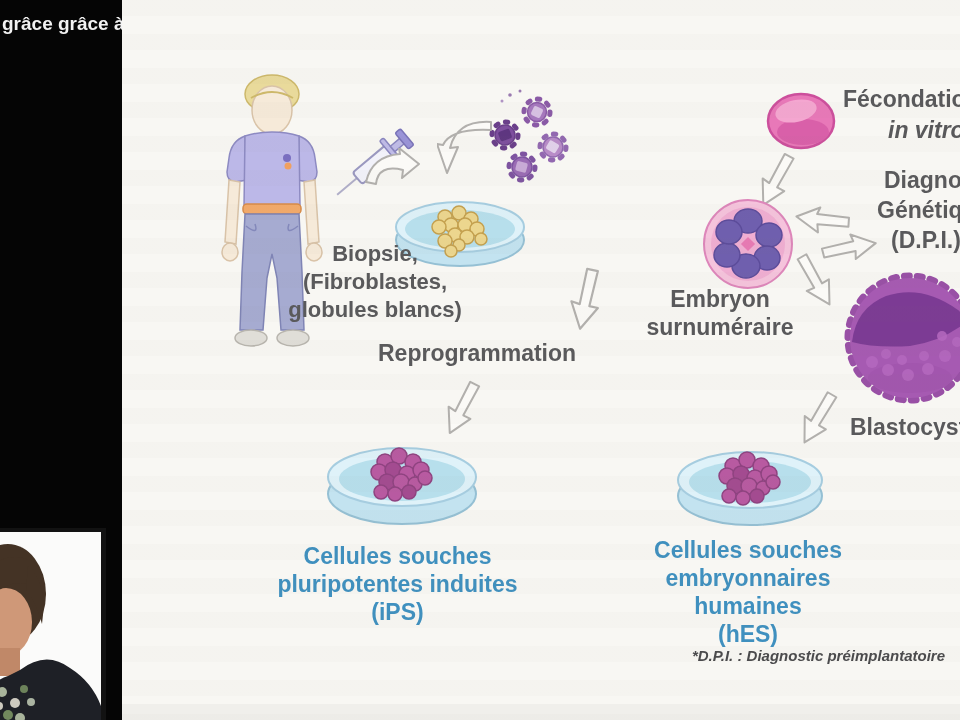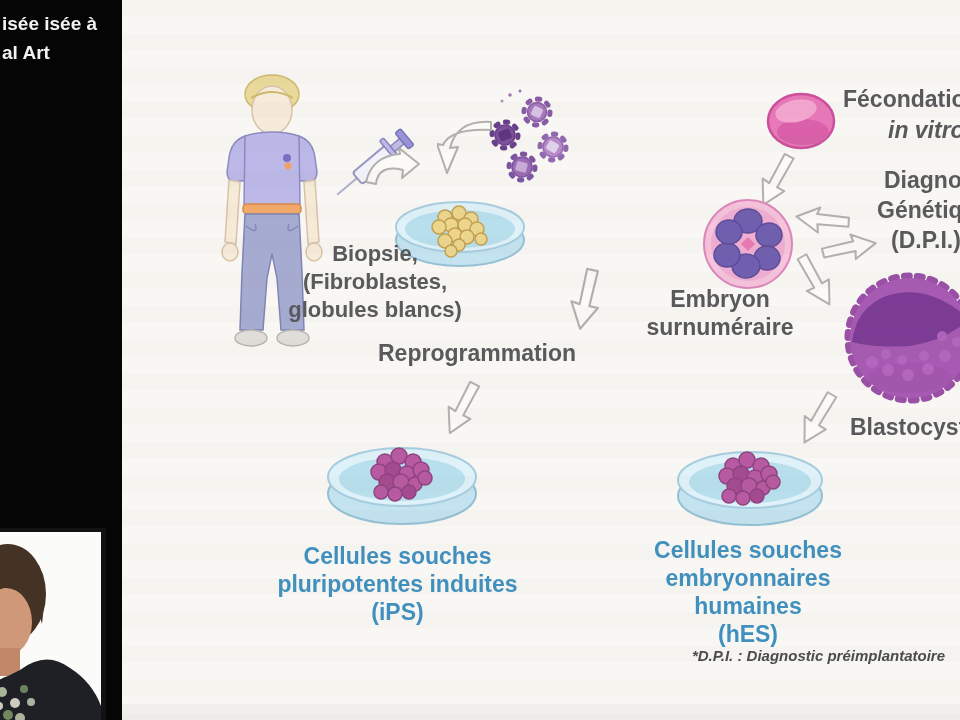--- a/index.html
+++ b/index.html
@@ -37,22 +37,21 @@
 <svg width="0" height="0" style="position:absolute" aria-hidden="true">
   <defs>
     <path id="harrow" d="M9,1 L19,1 L18,34 L26,34 L14,56 L1,33 L9,34 Z" fill="#fbfaf7" stroke="#b2b0ad" stroke-width="2" stroke-linejoin="round"></path>
   </defs>
 </svg>
 
 <div class="stage">
 
   <div class="sidebar">
     <div class="credit">
-      <div>isée isée à</div>
-      <div>al Art</div>
+      <div>grâce grâce à</div>
     </div>
   </div>
 
   <div class="inset">
     <svg width="101" height="188" viewBox="0 0 101 188">
       <ellipse cx="8" cy="62" rx="38" ry="50" fill="#443325"></ellipse>
       <ellipse cx="6" cy="90" rx="26" ry="34" fill="#cf9878"></ellipse>
       <path d="M-20,52 Q-2,16 30,28 Q46,36 44,62 Q32,48 12,52 Q-6,56 -14,78 Z" fill="#443325"></path>
       <path d="M28,34 Q48,52 42,92 Q36,70 26,58 Z" fill="#443325"></path>
       <rect x="-4" y="116" width="24" height="28" fill="#c08868"></rect>

